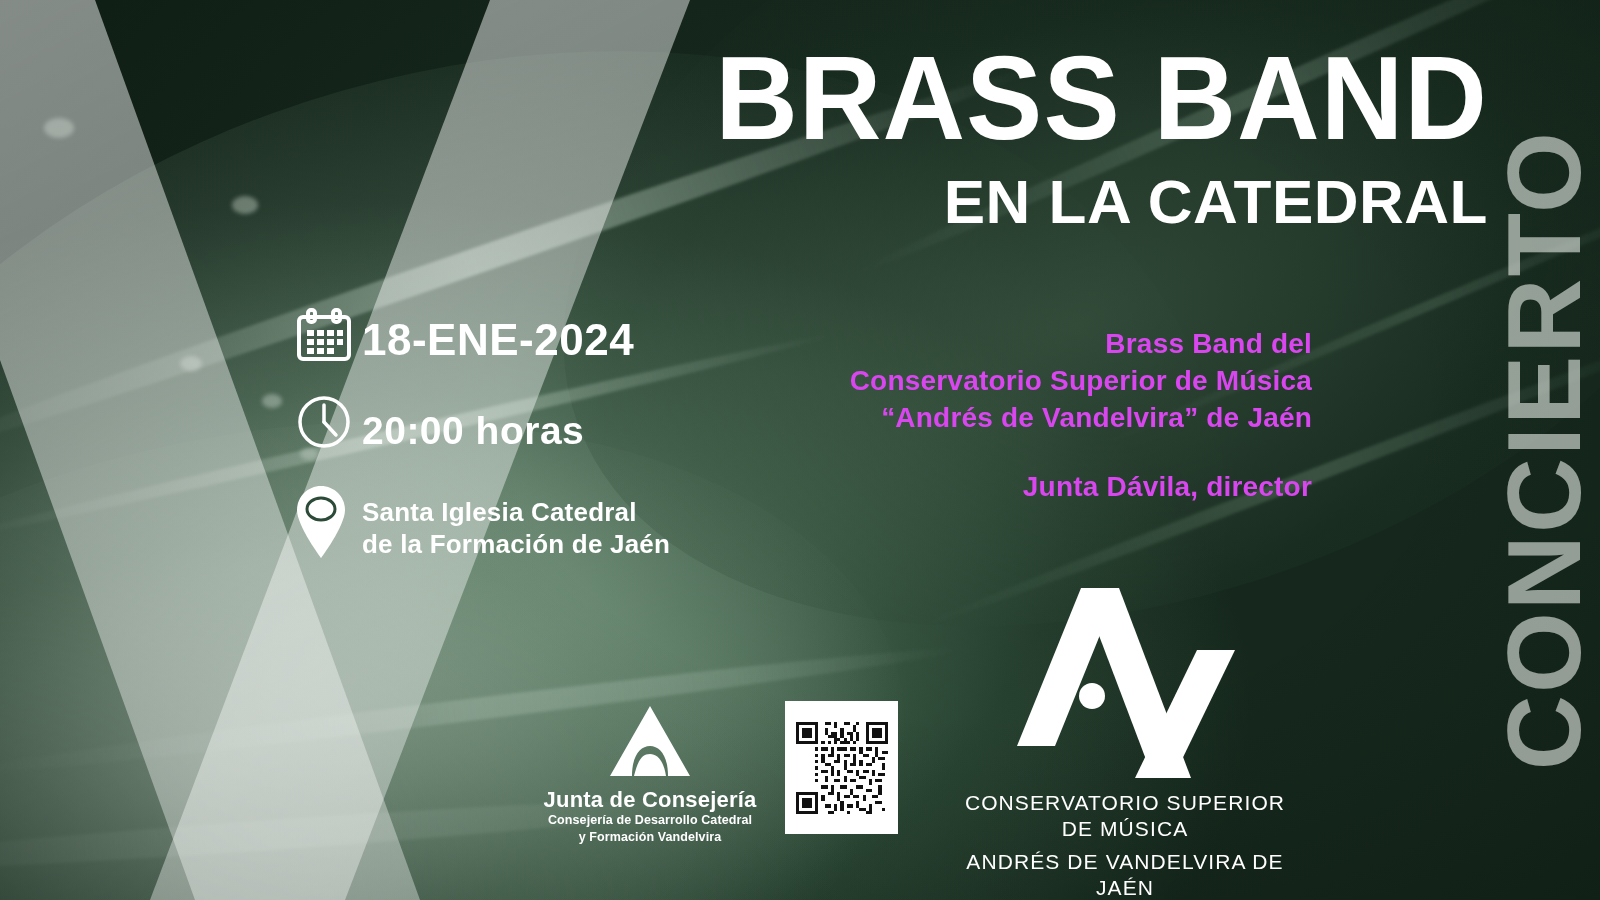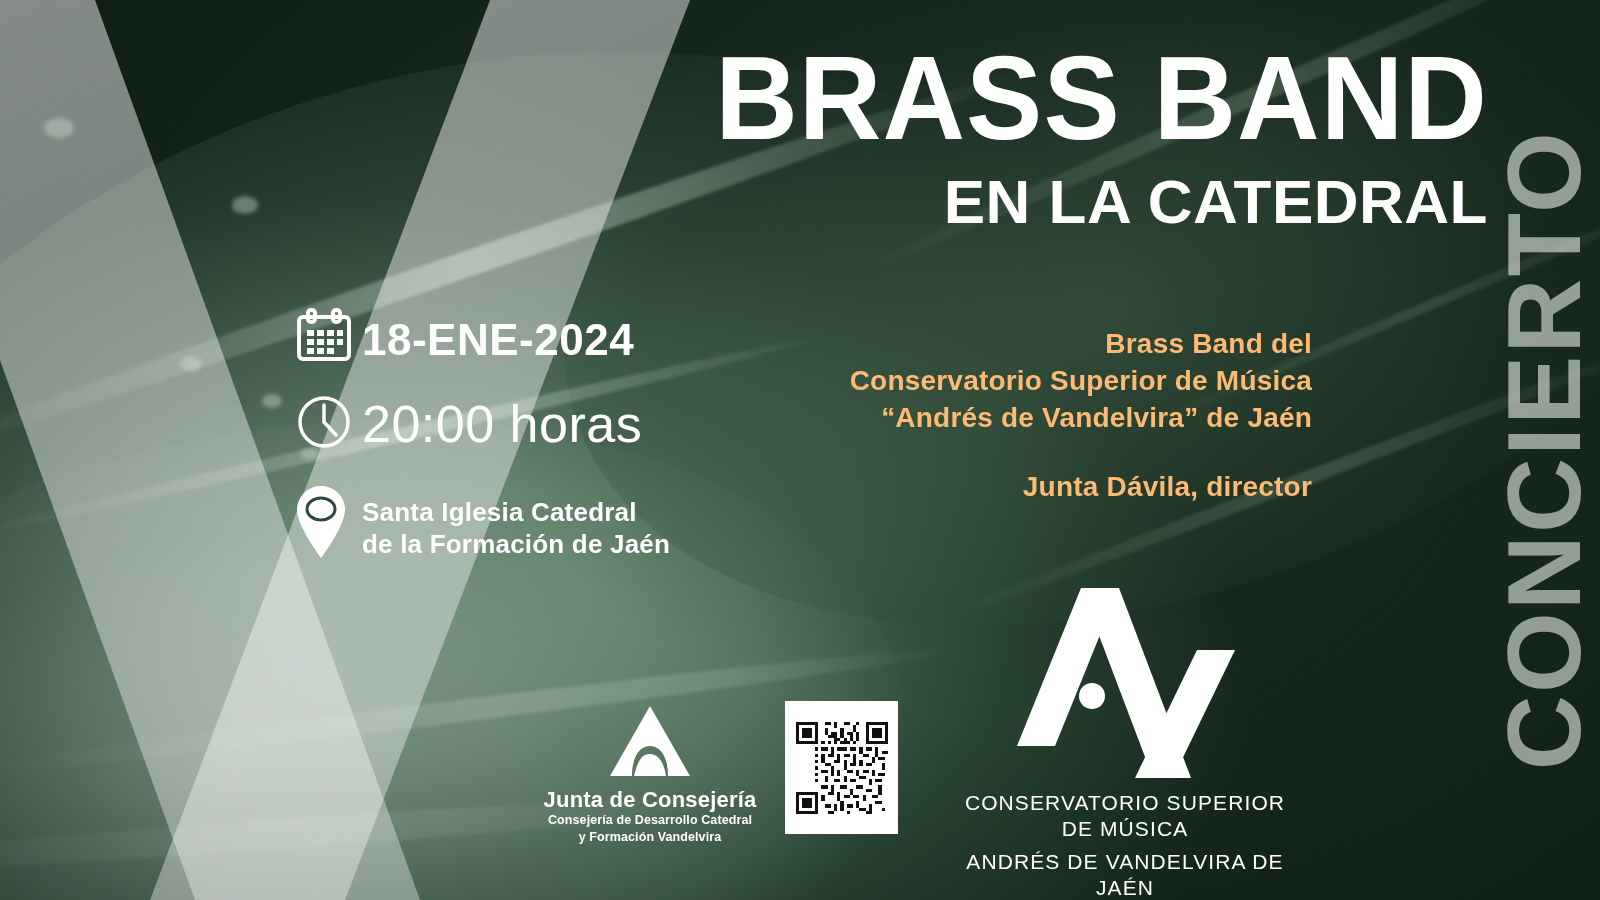--- a/index.html
+++ b/index.html
@@ -69,27 +69,27 @@
     margin-top:16px;font-size:62px;font-weight:700;color:#fff;letter-spacing:.5px;
     line-height:1;white-space:nowrap;
   }
 
   
   .details{position:absolute;left:296px;top:308px;width:470px;color:#fff;}
   .drow{display:flex;align-items:flex-end;margin-bottom:24px;}
   .dicon{width:66px;flex:0 0 66px;display:flex;align-items:flex-start;justify-content:flex-start;}
   .dtext{padding-top:2px;}
   .d-date{font-size:44px;font-weight:700;letter-spacing:.5px;line-height:1;}
-  .d-time{font-size:52px;font-weight:400;letter-spacing:.5px;line-height:1;}
+  .d-time{font-size:39px;font-weight:700;letter-spacing:.5px;line-height:1;}
   .d-venue{font-size:26px;font-weight:700;line-height:1.24;letter-spacing:.2px;}
   .row-date{margin-bottom:32px;}
   .row-time{margin-bottom:34px;}
 
   
-  .credits{position:absolute;right:288px;top:326px;text-align:right;color:#fdba74;}
+  .credits{position:absolute;right:288px;top:326px;text-align:right;color:#d946ef;}
   .credit-line{font-size:28px;font-weight:700;line-height:1.32;letter-spacing:.2px;white-space:nowrap;}
   .director{margin-top:34px;font-size:28px;font-weight:700;letter-spacing:.2px;white-space:nowrap;}
 
   
   .junta{position:absolute;left:540px;top:704px;width:220px;text-align:center;color:#fff;}
   .junta-name{margin-top:6px;font-size:22px;font-weight:700;letter-spacing:.2px;line-height:1.05;}
   .junta-dept{margin-top:2px;font-size:12.5px;font-weight:700;line-height:1.18;letter-spacing:.1px;}
 
   .qr{position:absolute;left:785px;top:701px;width:113px;height:133px;background:#fff;
       display:flex;align-items:center;justify-content:center;}

